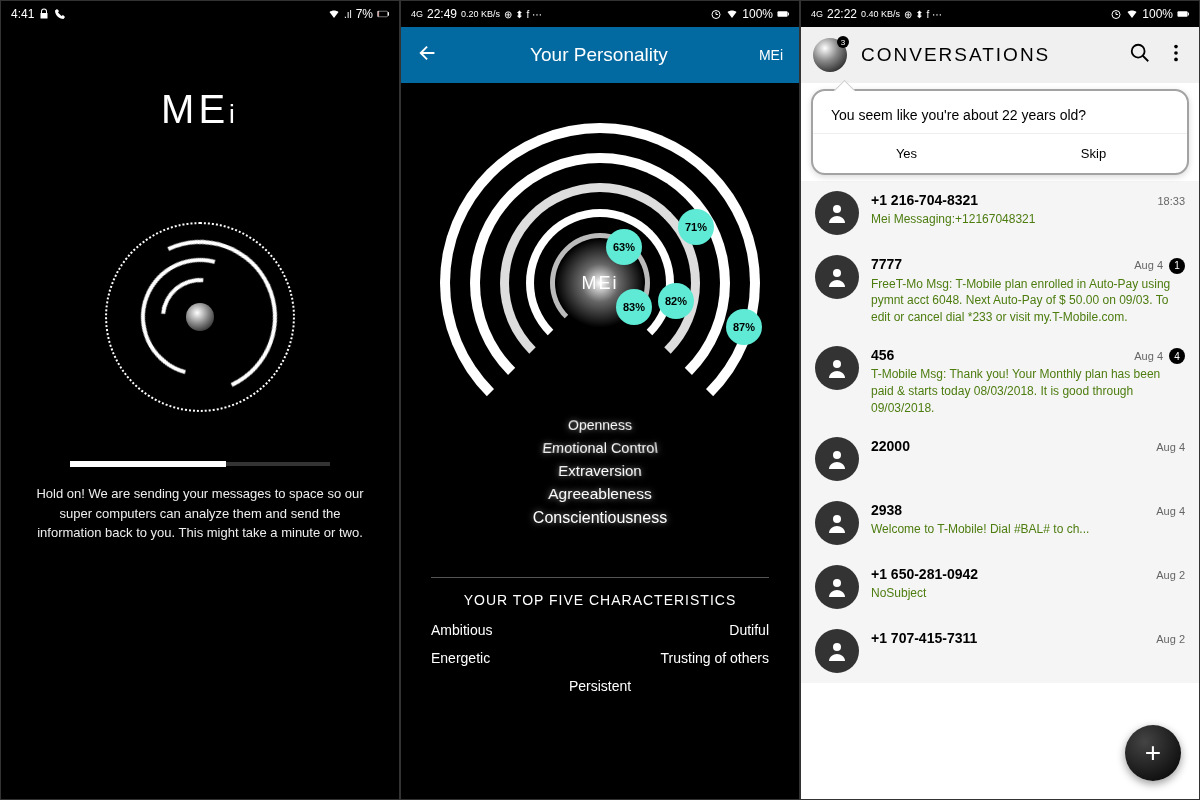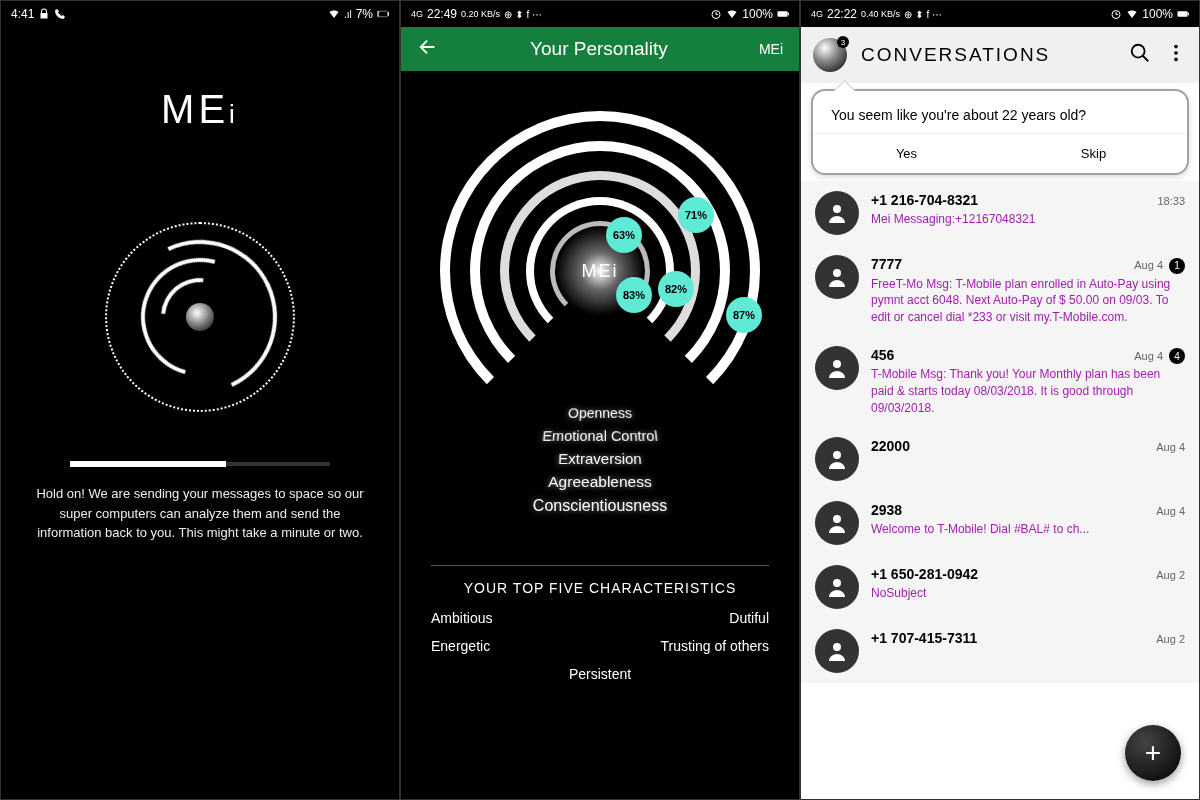--- a/index.html
+++ b/index.html
@@ -22,21 +22,21 @@
 .arc2 { inset: 36px; border-bottom-color: #fff; border-left-color: #fff; transform: rotate(60deg); filter: blur(.5px); }
 .arc3 { inset: 56px; border-top-color: #fff; transform: rotate(-40deg); filter: blur(.5px); }
 .center-orb { position: absolute; left: 50%; top: 50%; width: 28px; height: 28px; margin: -14px 0 0 -14px; background: radial-gradient(circle at 40% 35%, #fff, #888 45%, #000); border-radius: 50%; }
 
 .progress { width: 260px; height: 4px; background: #333; margin: 50px auto 0; position: relative; }
 .progress-fill { position: absolute; left: 0; top: -1px; height: 6px; width: 60%; background: #fff; }
 
 .loading-msg { font-size: 13px; text-align: center; padding: 18px 28px 0; line-height: 1.5; color: #eee; }
 
 
-.hdr-bar { height: 44px; background: #15803d; display: flex; align-items: center; padding: 0 16px; gap: 16px; }
+.hdr-bar { height: 56px; background: #0369a1; display: flex; align-items: center; padding: 0 16px; gap: 16px; }
 .hdr-title { flex: 1; text-align: center; font-size: 19px; font-weight: 300; }
 .hdr-brand { font-size: 14px; font-weight: 300; }
 
 .radar-wrap { display: flex; justify-content: center; margin-top: 30px; }
 .radar { width: 340px; height: 340px; position: relative; }
 .semi { position: absolute; border-radius: 50%; border-style: solid; border-bottom-color: transparent !important; }
 .semi1 { inset: 10px; border-width: 10px; border-color: #fff; }
 .semi2 { inset: 40px; border-width: 10px; border-color: #fff; }
 .semi3 { inset: 70px; border-width: 9px; border-color: #ddd; }
 .semi4 { inset: 96px; border-width: 8px; border-color: #fff; }
@@ -78,21 +78,21 @@
 .popup-actions { display: flex; border-top: 1px solid #eee; }
 .popup-actions div { flex: 1; text-align: center; padding: 12px 0; font-size: 13px; }
 
 .conv-list { background: #f5f5f5; }
 .conv { display: flex; padding: 10px 14px; gap: 12px; }
 .avatar { width: 44px; height: 44px; border-radius: 50%; background: #333; flex-shrink: 0; display: flex; align-items: center; justify-content: center; }
 .conv-body { flex: 1; min-width: 0; }
 .conv-top { display: flex; justify-content: space-between; align-items: baseline; }
 .conv-name { font-weight: 700; font-size: 14px; }
 .conv-time { font-size: 11px; color: #666; }
-.conv-msg { font-size: 12px; color: #a21caf; line-height: 1.4; margin-top: 2px; overflow: hidden; }
+.conv-msg { font-size: 12px; color: #4d7c0f; line-height: 1.4; margin-top: 2px; overflow: hidden; }
 .conv-msg.ellipsis { white-space: nowrap; text-overflow: ellipsis; }
 .unread { width: 16px; height: 16px; background: #000; color: #fff; border-radius: 50%; font-size: 10px; display: inline-flex; align-items: center; justify-content: center; margin-left: 6px; }
 
 .fab { position: absolute; right: 18px; bottom: 18px; width: 56px; height: 56px; border-radius: 50%; background: radial-gradient(circle at 35% 30%, #444, #000); display: flex; align-items: center; justify-content: center; color: #fff; font-size: 28px; box-shadow: 0 3px 8px rgba(0,0,0,.4); }
 
 .icon-btn svg { width: 22px; height: 22px; }
 </style>
 </head>
 <body>
 

